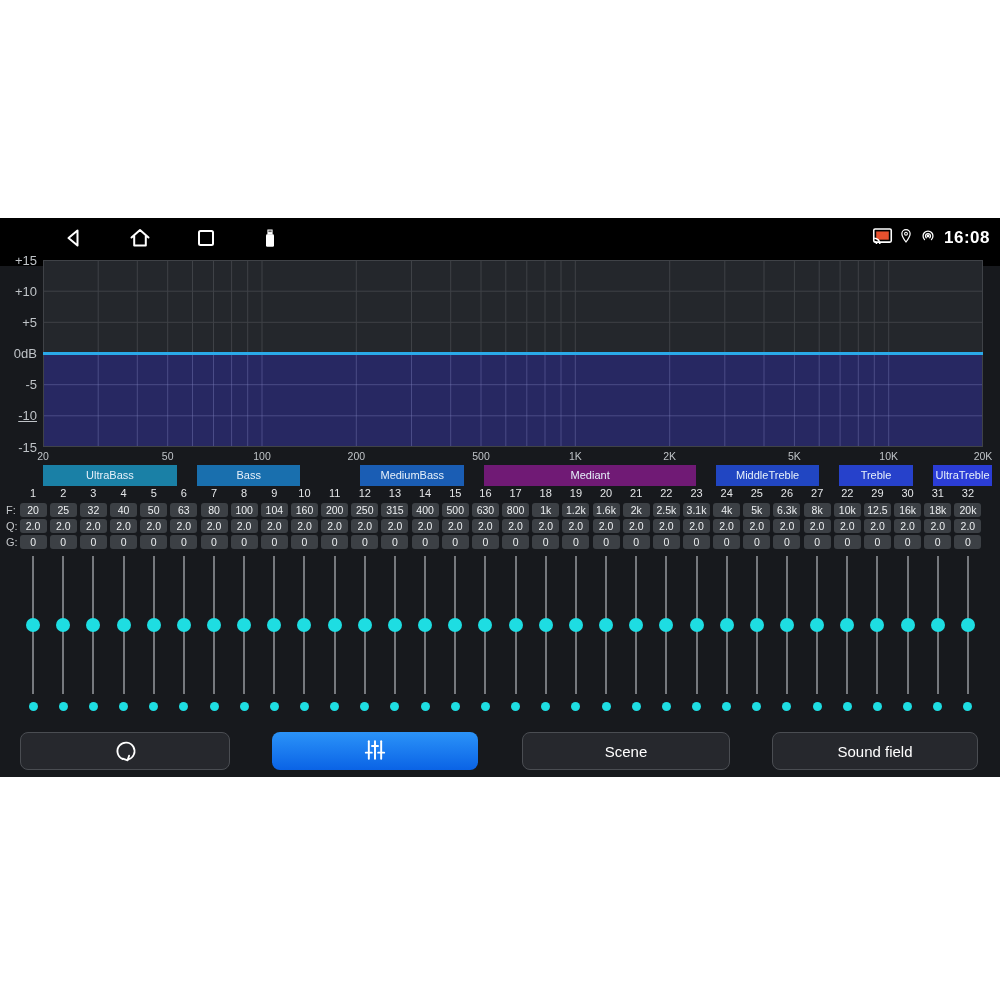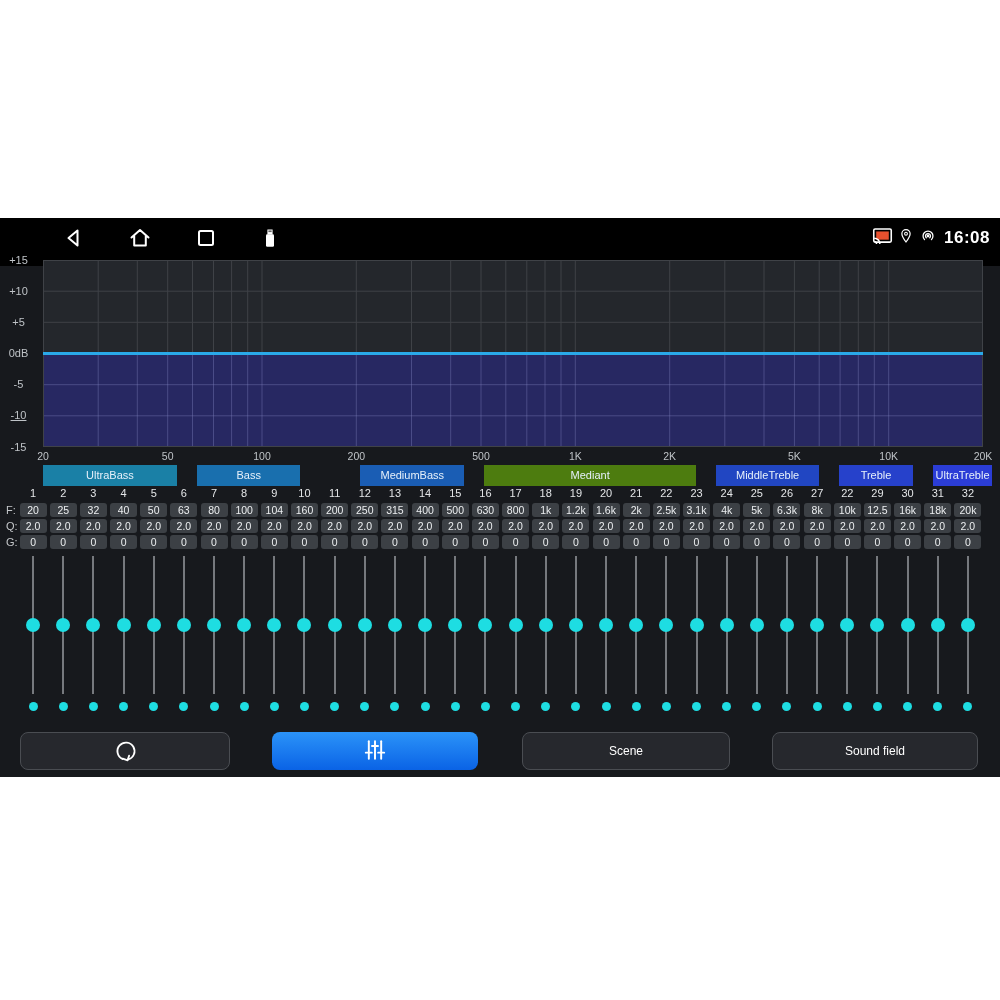--- a/index.html
+++ b/index.html
@@ -6,40 +6,40 @@
   body{width:1000px;height:1000px;background:#ffffff;font-family:"Liberation Sans",sans-serif;position:relative;}
   .screen{position:absolute;top:218px;left:0;width:1000px;height:559px;background:#17191d;overflow:hidden;}
   
   .statusbar{position:absolute;top:0;left:0;width:1000px;height:48px;background:#000;}
   .navicon{position:absolute;top:8px;width:24px;height:24px;}
   .nav-back{left:62px;} .nav-home{left:128px;} .nav-recents{left:194px;} .nav-usb{left:258px;}
   .status-right{position:absolute;right:10px;top:0;height:40px;display:flex;align-items:center;gap:5px;}
   .clock{color:#fff;font-size:17px;font-weight:700;letter-spacing:0.5px;margin-left:2px;}
   
   .graph-svg{position:absolute;left:43px;top:42px;width:940px;height:187px;}
-  .ylab{position:absolute;left:0;width:37px;text-align:center;font-size:11px;color:#bfc3c7;line-height:13px;}
+  .ylab{position:absolute;left:0;width:37px;text-align:right;font-size:13px;color:#bfc3c7;line-height:13px;}
   .xlab{position:absolute;top:232px;font-size:10.5px;color:#bfc3c7;transform:translateX(-50%);}
   
   .bandbar{position:absolute;left:43px;top:247px;width:949px;height:21px;display:flex;gap:20px;}
   .bandseg{height:21px;line-height:21px;text-align:center;font-size:11px;color:#e6f0fa;overflow:hidden;}
   
   .rowlabel{position:absolute;left:6px;width:14px;font-size:11px;color:#c4c7ca;}
   .grid32{position:absolute;left:18px;width:965px;display:grid;grid-template-columns:repeat(32,1fr);}
   #numrow{top:269px;font-size:11px;color:#e4e6e8;text-align:center;}
   #frow{top:285px;} #qrow{top:301px;} #grow{top:317px;}
   .chip{display:block;margin:0 auto;width:27px;line-height:14px;height:14px;border-radius:3px;background:#3c4045;font-size:10.5px;color:#eceef0;text-align:center;}
   
   #sliders{top:338px;height:138px;}
   .slider{position:relative;height:138px;}
   .track{position:absolute;left:50%;top:0;bottom:0;width:2px;margin-left:-1px;background:#76797e;}
   .thumb{position:absolute;left:50%;width:14px;height:14px;margin-left:-7px;border-radius:50%;}
   #dots{top:484px;}
   .dot{width:9px;height:9px;border-radius:50%;margin:0 auto;}
   
-  .btn{position:absolute;top:514px;height:38px;border-radius:8px;display:flex;align-items:center;justify-content:center;font-size:12px;color:#fff;box-sizing:border-box;cursor:pointer;}
+  .btn{position:absolute;top:514px;height:38px;border-radius:8px;display:flex;align-items:center;justify-content:center;font-size:15px;color:#fff;box-sizing:border-box;cursor:pointer;}
   .btn-dark{background:#26282d;border:1px solid #4a4d52;}
   .btn-blue{background:linear-gradient(180deg,#2b93f8,#0a63e6);}
   #btn-reset{left:20px;width:210px;}
   #btn-eq{left:272px;width:206px;}
   #btn-scene{left:522px;width:208px;}
   #btn-soundfield{left:772px;width:206px;}
 </style>
 </head>
 <body>
 
@@ -189,21 +189,21 @@
       <div class="xlab" style="left: 669.667px;">2K</div>
       <div class="xlab" style="left: 794.355px;">5K</div>
       <div class="xlab" style="left: 888.677px;">10K</div>
       <div class="xlab" style="left: 983px;">20K</div>
     </div>
 
   <div class="bandbar">
       <div class="bandseg" style="width: 159px; background: rgb(26, 128, 166);">UltraBass</div>
       <div class="bandseg" style="width: 123px; background: rgb(25, 111, 174);">Bass</div>
       <div class="bandseg" style="width: 123px; background: rgb(26, 93, 180); margin-left: 40px;">MediumBass</div>
-      <div class="bandseg" style="width: 252px; background: #4d7c0f;">Mediant</div>
+      <div class="bandseg" style="width: 252px; background: #701a75;">Mediant</div>
       <div class="bandseg" style="width: 122px; background: rgb(33, 70, 194);">MiddleTreble</div>
       <div class="bandseg" style="width: 88px; background: rgb(38, 65, 203);">Treble</div>
       <div class="bandseg" style="width: 70px; background: rgb(43, 61, 214);">UltraTreble</div>
     </div>
 
   <div class="rowlabel" style="top:286px;">F:</div>
   <div class="rowlabel" style="top:302px;">Q:</div>
   <div class="rowlabel" style="top:318px;">G:</div>
 
   <div id="numrow" class="grid32">

